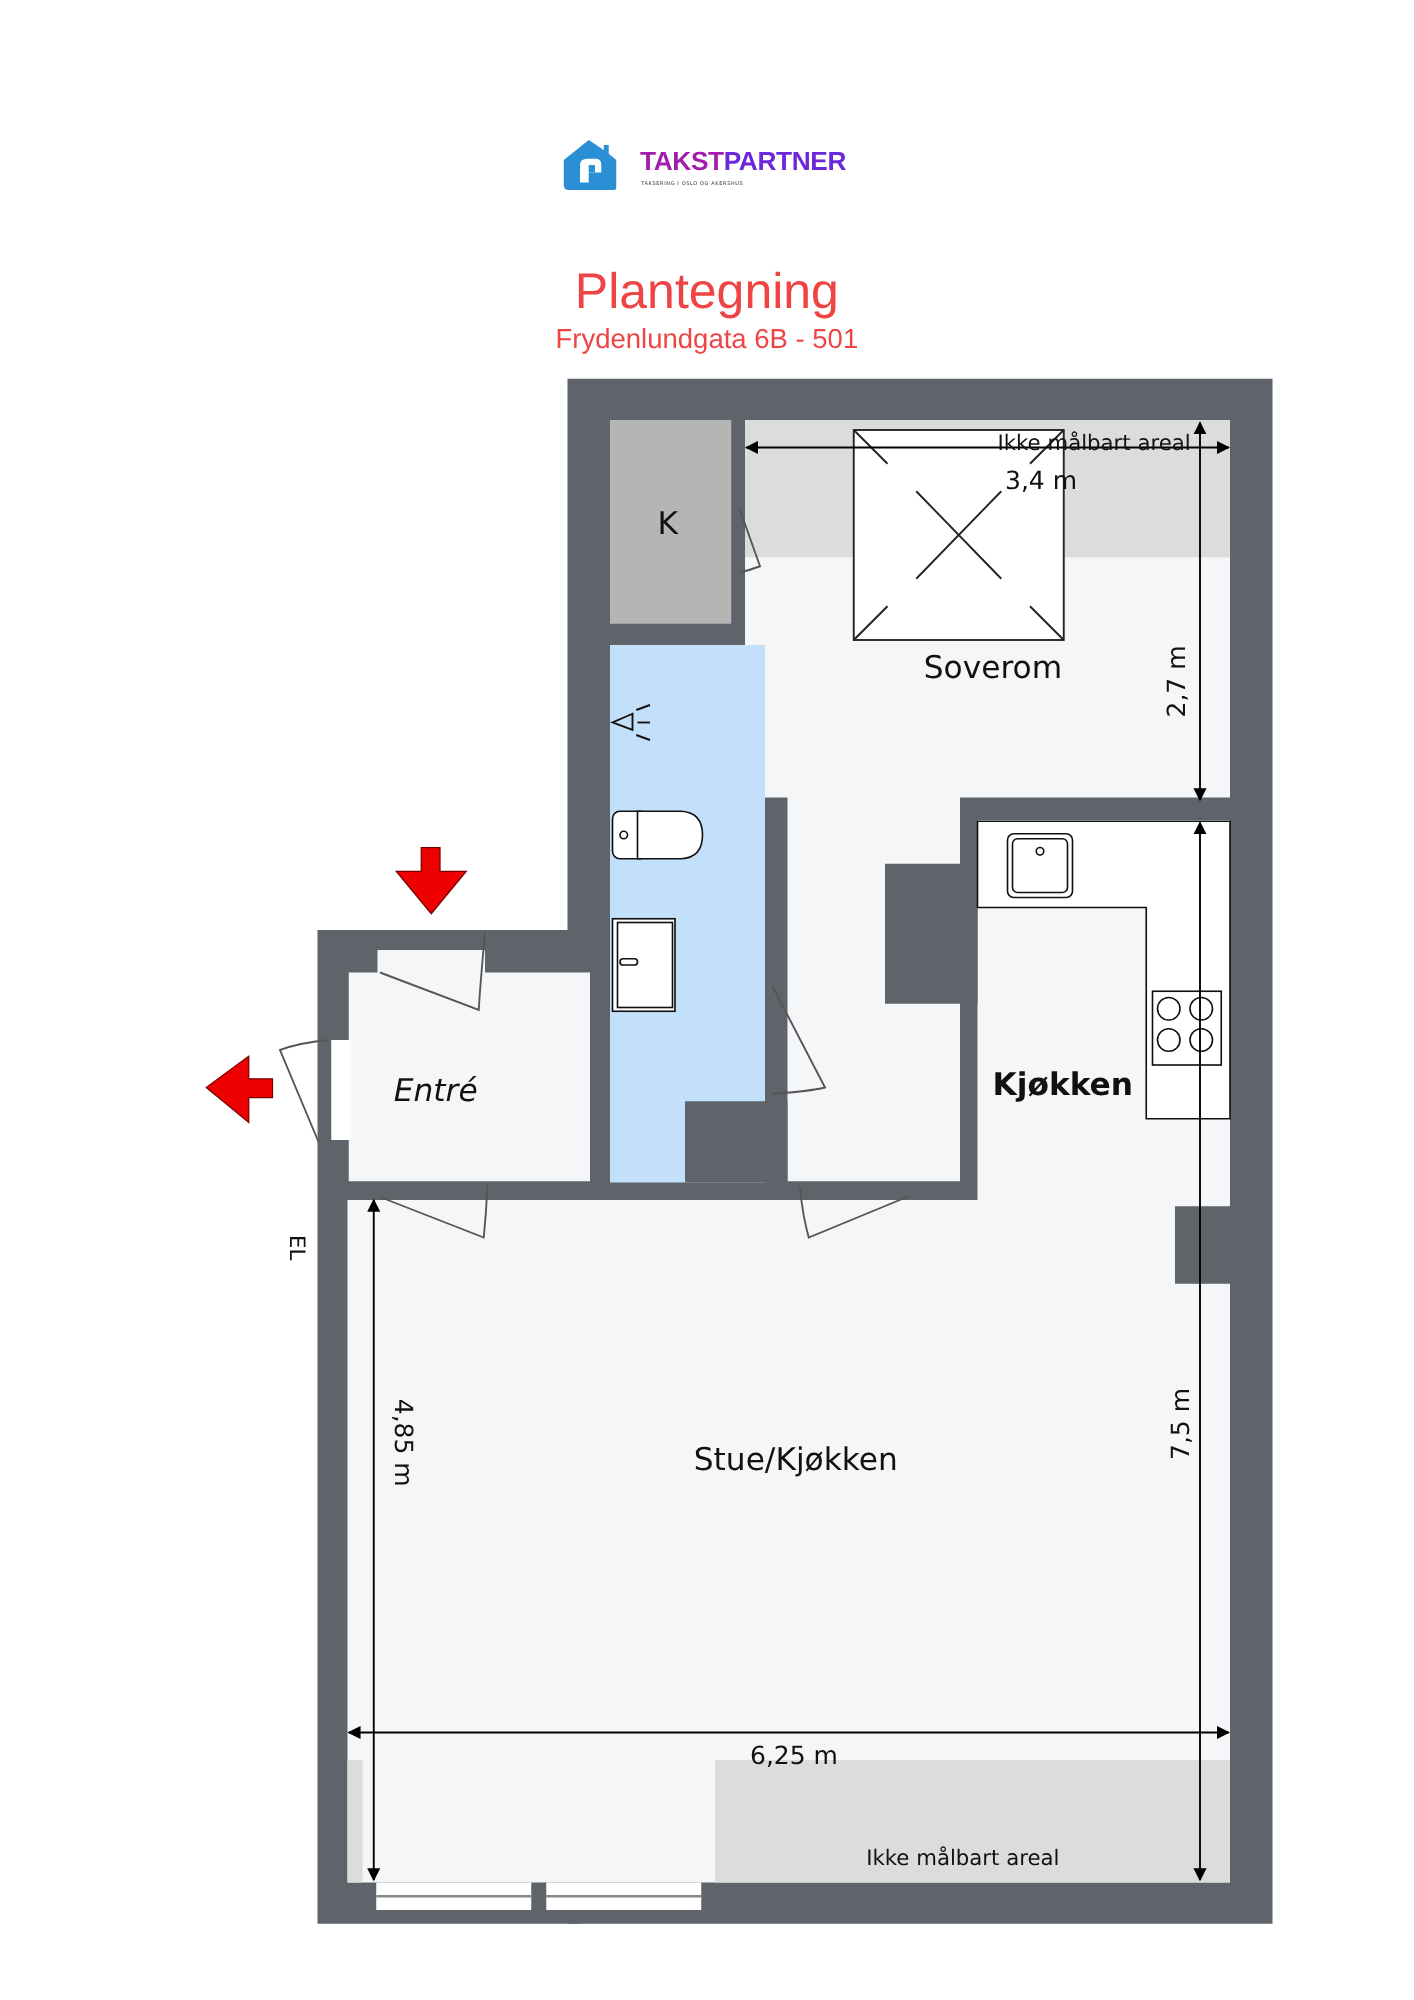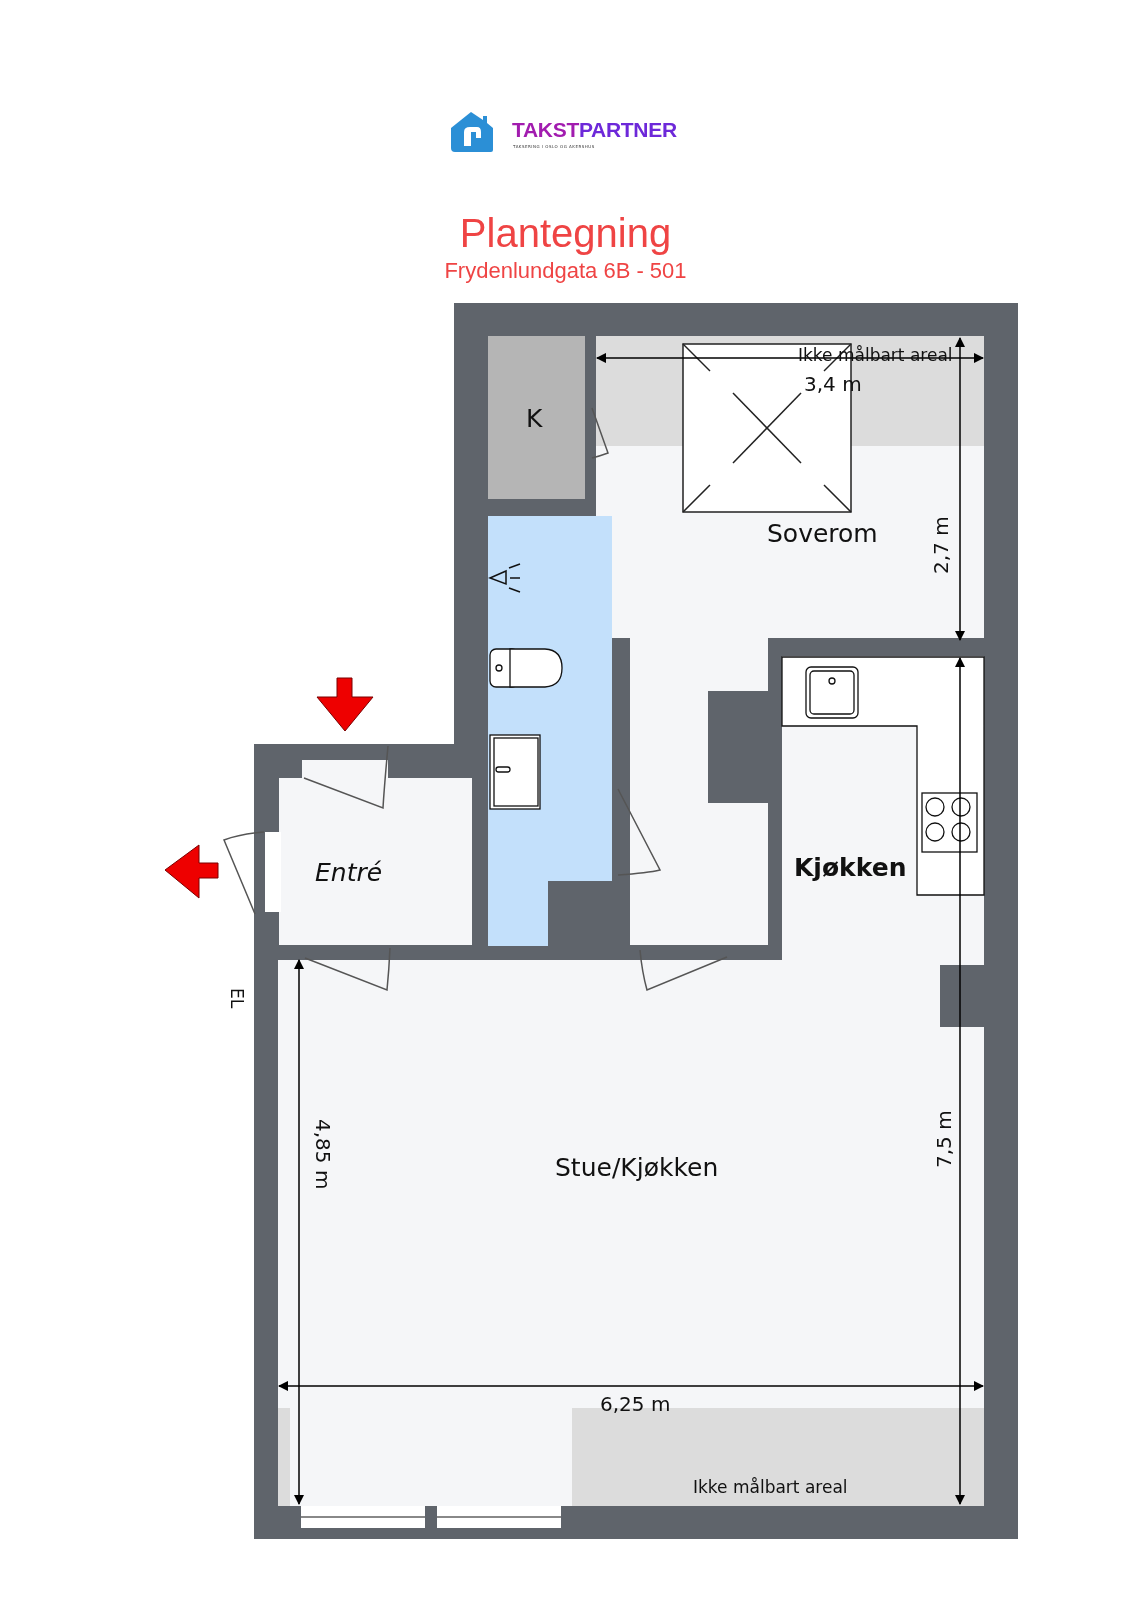--- a/index.html
+++ b/index.html
@@ -143,21 +143,21 @@
     <line x1="279" y1="1386" x2="983" y2="1386" marker-start="url(#ah)" marker-end="url(#ah)"></line>
   </g>
 
   <g fill="#ee0000" stroke="#7a0000" stroke-width="1">
     <path d="M337 678 L352 678 L352 697 L373 697 L345 731 L317 697 L337 697 Z"></path>
     <path d="M218 863 L218 878 L199 878 L199 898 L165 870 L199 845 L199 863 Z"></path>
   </g>
 </svg>
 
 <div class="lbl room" style="left:526px;top:404px;">K</div>
-<div class="lbl room" style="left:767px;top:519px;">Soverom</div>
+<div class="lbl room" style="left:739px;top:519px;">Soverom</div>
 <div class="lbl room" style="left:794px;top:853px;font-weight:bold;">Kjøkken</div>
 <div class="lbl room" style="left:315px;top:858px;font-style:italic;">Entré</div>
 <div class="lbl room" style="left:555px;top:1153px;">Stue/Kjøkken</div>
 
 <div class="lbl small" style="left:798px;top:345px;">Ikke målbart areal</div>
 <div class="lbl small" style="left:693px;top:1477px;">Ikke målbart areal</div>
 <div class="lbl small rot90" style="left:225px;top:988px;transform:rotate(90deg) translate(0,-22px);">EL</div>
 
 <div class="lbl dim" style="left:760px;top:372px;margin-left:44px;">3,4 m</div>
 <div class="lbl dim" style="left:600px;top:1392px;">6,25 m</div>

